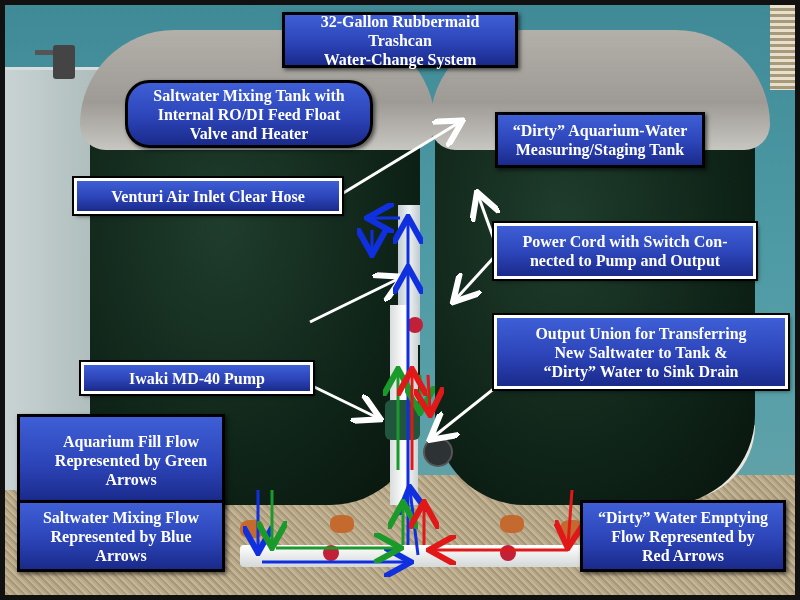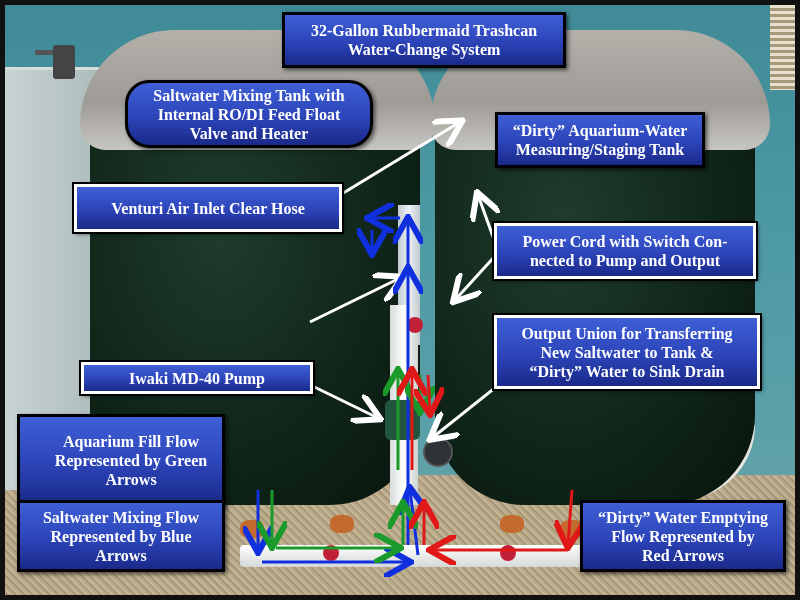--- a/index.html
+++ b/index.html
@@ -120,21 +120,21 @@
 
     <g stroke="#e01818" stroke-width="3" fill="none">
       <line x1="572" y1="490" x2="568" y2="545" marker-end="url(#rd)"></line>
       <line x1="568" y1="550" x2="432" y2="550" marker-end="url(#rd)"></line>
       <line x1="424" y1="545" x2="424" y2="505" marker-end="url(#rd)"></line>
       <line x1="412" y1="470" x2="412" y2="372" marker-end="url(#rd)"></line>
       <line x1="428" y1="375" x2="430" y2="412" marker-end="url(#rd)"></line>
     </g>
   </svg>
 
-  <div class="label dark" style="left:282px;top:12px;width:284px;height:56px;">
+  <div class="label dark" style="left:282px;top:12px;width:236px;height:56px;">
     <div>
         <span>32-Gallon Rubbermaid Trashcan</span>
         <span>Water-Change System</span>
       </div>
   </div>
 
   <div class="label dark" style="left:125px;top:80px;width:248px;height:68px;border-radius:24px;">
     <div>
         <span>Saltwater Mixing Tank with</span>
         <span>Internal RO/DI Feed Float</span>
@@ -142,33 +142,33 @@
       </div>
   </div>
 
   <div class="label dark" style="left:495px;top:80px;width:210px;height:56px;margin-top:32px;">
     <div>
         <span>“Dirty” Aquarium-Water</span>
         <span>Measuring/Staging Tank</span>
       </div>
   </div>
 
-  <div class="label" style="left:74px;top:178px;width:268px;height:48px;margin-top:6px;">
+  <div class="label" style="left:74px;top:178px;width:268px;height:36px;">
     <span>Venturi Air Inlet Clear Hose</span>
   </div>
 
   <div class="label" style="left:494px;top:223px;width:262px;height:56px;">
     <div>
         <span>Power Cord with Switch Con-</span>
         <span>nected to Pump and Output</span>
       </div>
   </div>
 
 
-  <div class="label" style="left:494px;top:315px;width:266px;height:74px;">
+  <div class="label" style="left:494px;top:315px;width:294px;height:74px;">
     <div>
         <span>Output Union for Transferring</span>
         <span>New Saltwater to Tank &amp;</span>
         <span>“Dirty” Water to Sink Drain</span>
       </div>
   </div>
 
   <div class="label" style="left:81px;top:362px;width:232px;height:32px;">
     <span>Iwaki MD-40 Pump</span>
   </div>

